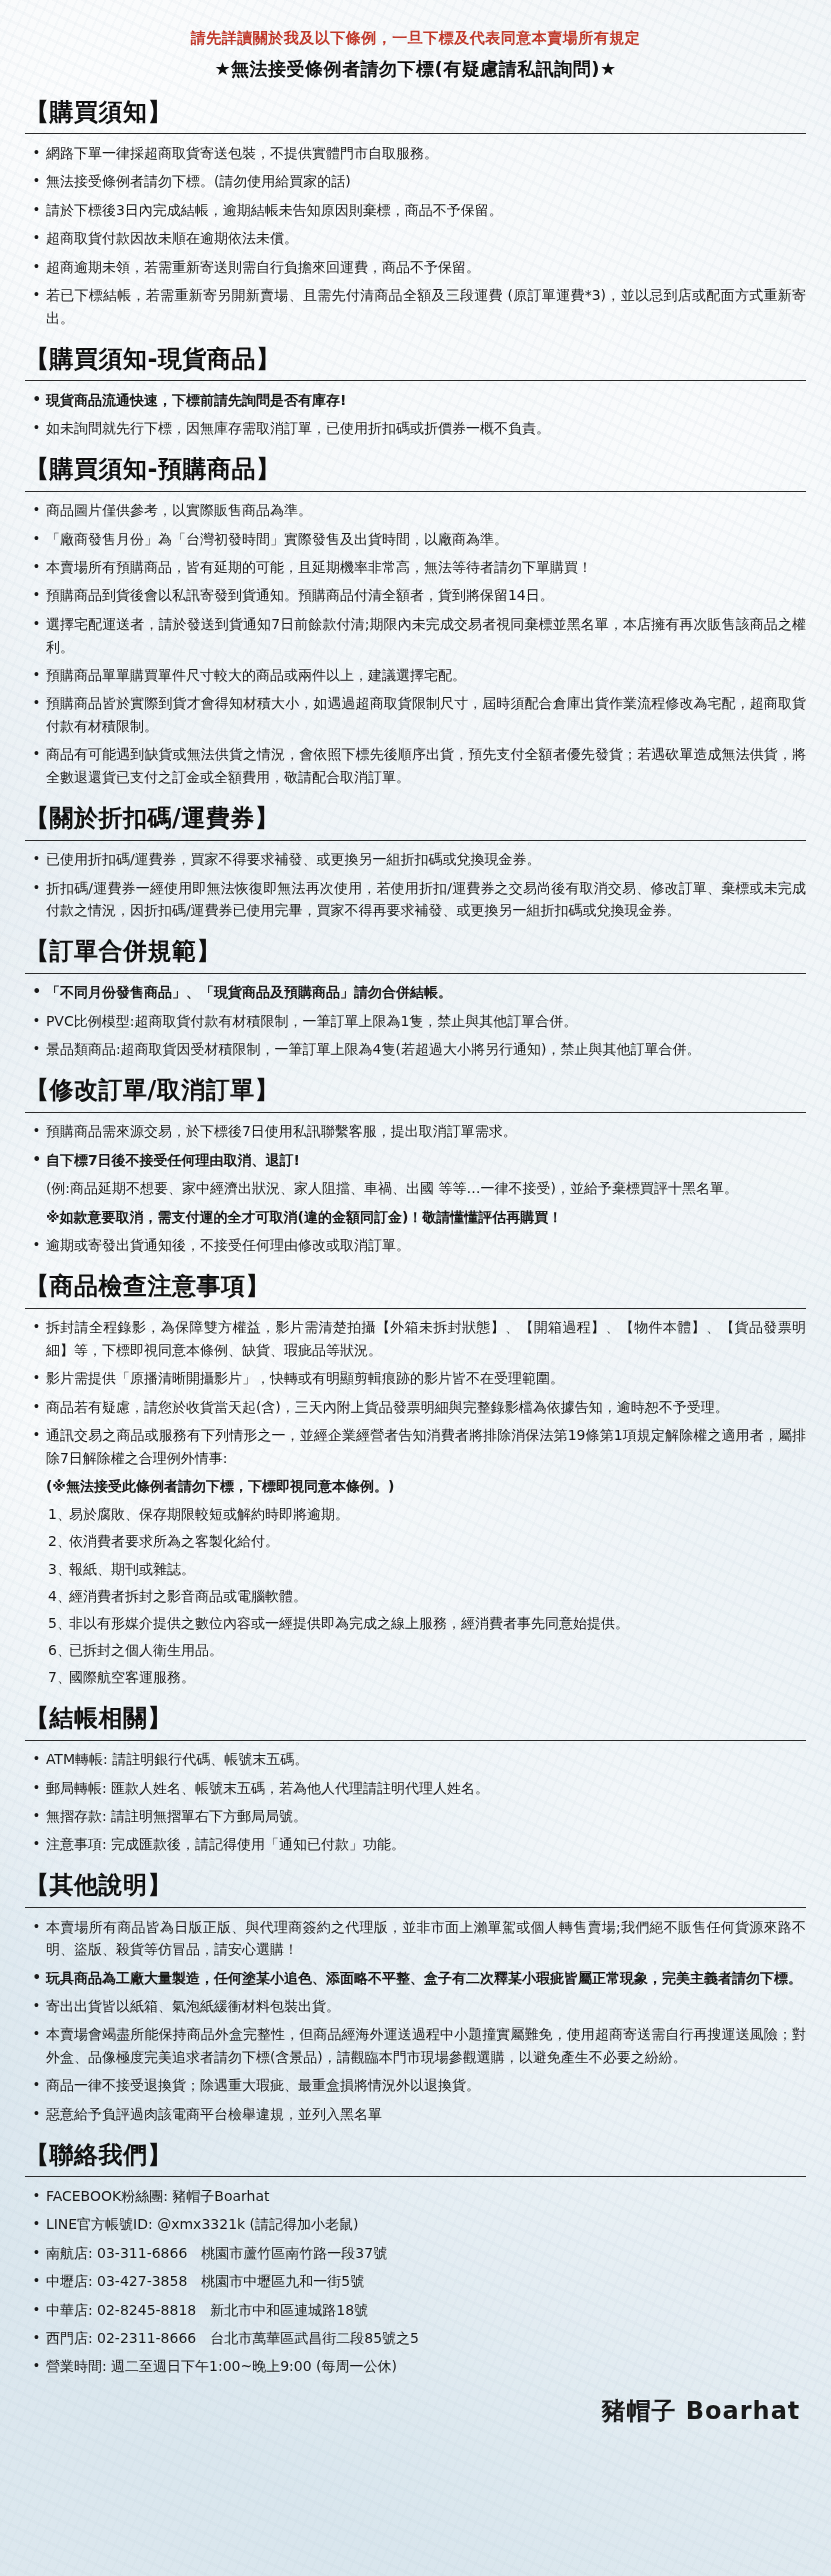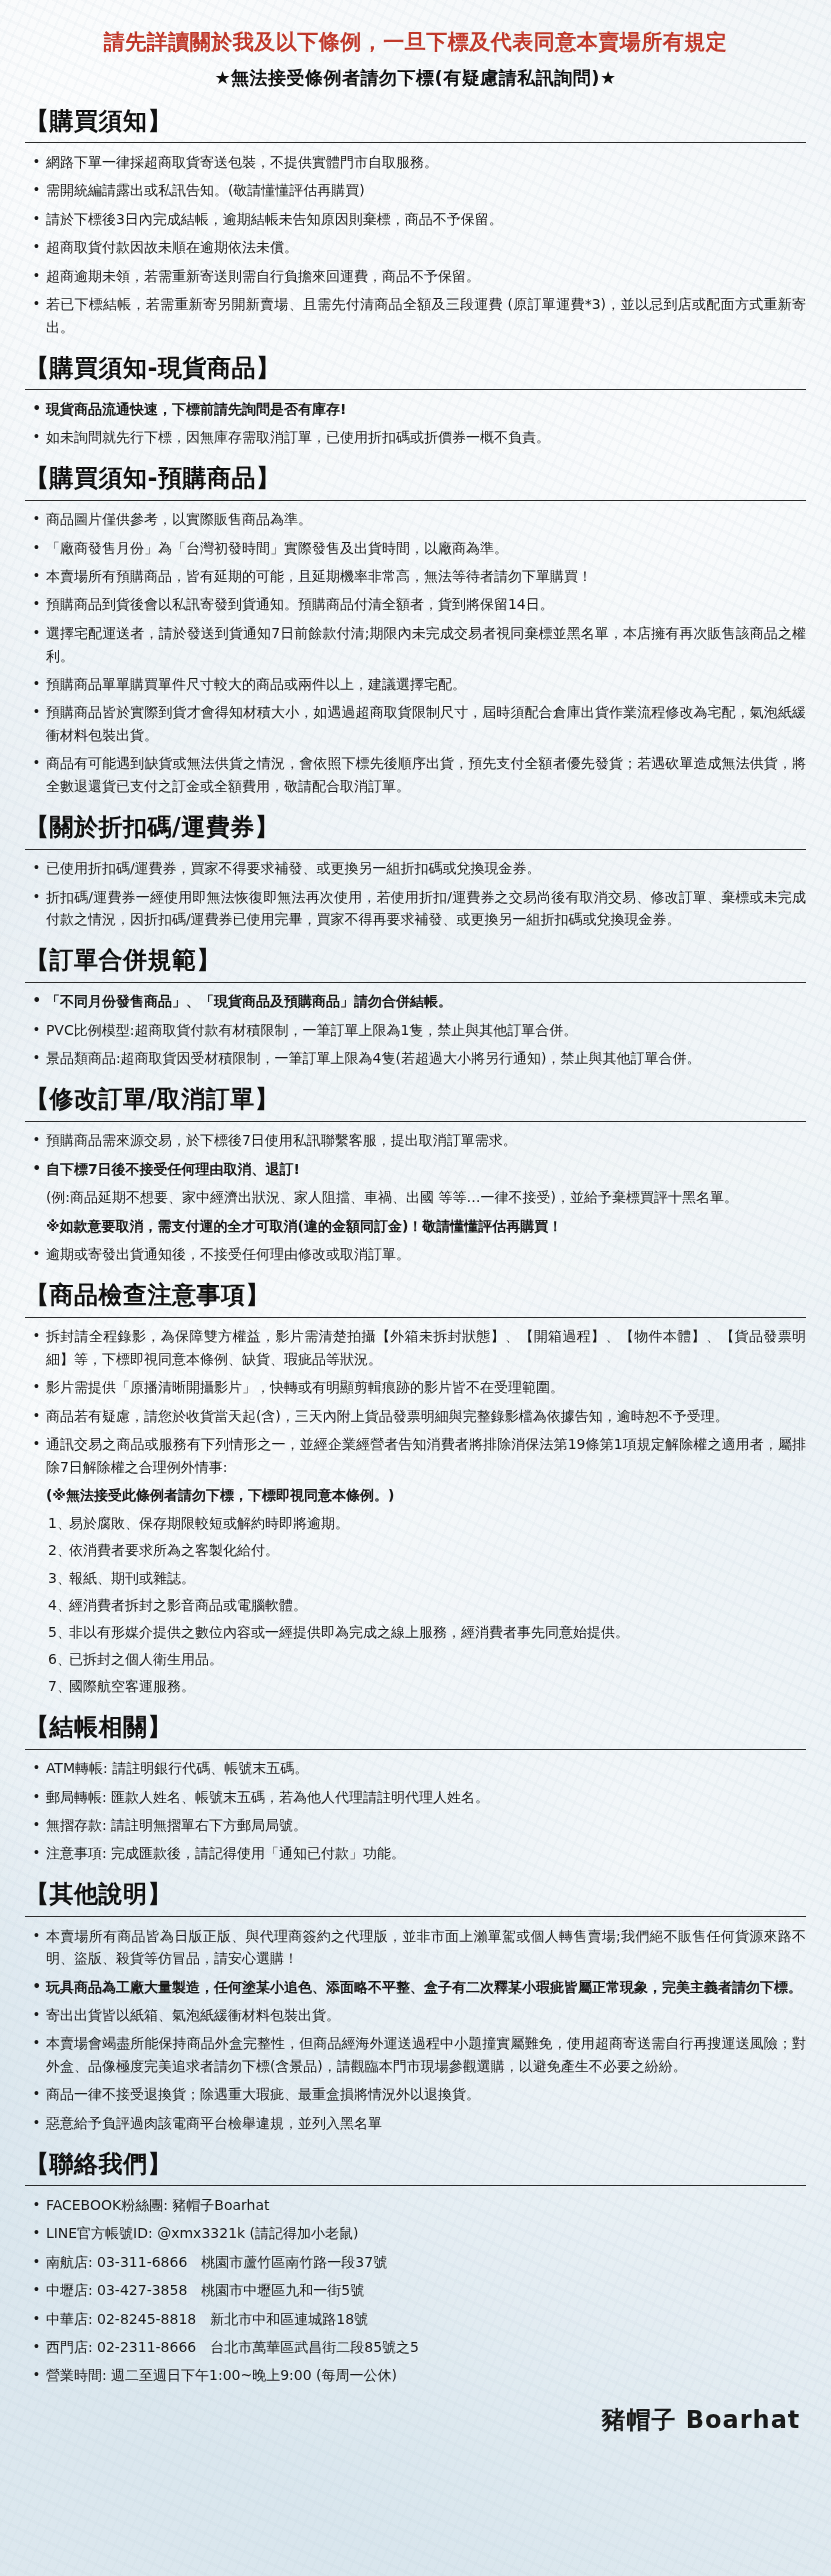--- a/index.html
+++ b/index.html
@@ -35,21 +35,21 @@
     opacity: 0.9;
   }
   .content {
     position: relative;
     z-index: 2;
   }
 
   .headline {
     text-align: center;
     color: #c0392b;
-    font-size: 21px;
+    font-size: 15px;
     font-weight: bold;
     letter-spacing: 0.5px;
     margin: 9.5px 0 7.6px 0;
     line-height: 1.5;
   }
   .subheadline {
     text-align: center;
     color: #111111;
     font-size: 18px;
     font-weight: bold;
@@ -146,21 +146,21 @@
   <div class="content">
 
     <div class="headline">請先詳讀關於我及以下條例，一旦下標及代表同意本賣場所有規定</div>
     <div class="subheadline">★無法接受條例者請勿下標(有疑慮請私訊詢問)★</div>
 
     <div class="section">
       <div class="section-title">【購買須知】</div>
       <hr class="rule">
       <ul class="list">
         <li>網路下單一律採超商取貨寄送包裝，不提供實體門市自取服務。</li>
-        <li>需開統編請露出或私訊告知。(敬請懂懂評估再購買)</li>
+        <li>無法接受條例者請勿下標。(請勿使用給買家的話)</li>
         <li>請於下標後3日內完成結帳，逾期結帳未告知原因則棄標，商品不予保留。</li>
         <li>超商取貨付款因故未順在逾期依法未償。</li>
         <li>超商逾期未領，若需重新寄送則需自行負擔來回運費，商品不予保留。</li>
         <li>若已下標結帳，若需重新寄另開新賣場、且需先付清商品全額及三段運費 (原訂單運費*3)，並以忌到店或配面方式重新寄出。</li>
       </ul>
     </div>
 
     <div class="section">
       <div class="section-title">【購買須知-現貨商品】</div>
       <hr class="rule">
@@ -173,21 +173,21 @@
     <div class="section">
       <div class="section-title">【購買須知-預購商品】</div>
       <hr class="rule">
       <ul class="list">
         <li>商品圖片僅供參考，以實際販售商品為準。</li>
         <li>「廠商發售月份」為「台灣初發時間」實際發售及出貨時間，以廠商為準。</li>
         <li>本賣場所有預購商品，皆有延期的可能，且延期機率非常高，無法等待者請勿下單購買！</li>
         <li>預購商品到貨後會以私訊寄發到貨通知。預購商品付清全額者，貨到將保留14日。</li>
         <li>選擇宅配運送者，請於發送到貨通知7日前餘款付清;期限內未完成交易者視同棄標並黑名單，本店擁有再次販售該商品之權利。</li>
         <li>預購商品單單購買單件尺寸較大的商品或兩件以上，建議選擇宅配。</li>
-        <li>預購商品皆於實際到貨才會得知材積大小，如遇過超商取貨限制尺寸，屆時須配合倉庫出貨作業流程修改為宅配，氣泡紙緩衝材料包裝出貨。</li>
+        <li>預購商品皆於實際到貨才會得知材積大小，如遇過超商取貨限制尺寸，屆時須配合倉庫出貨作業流程修改為宅配，超商取貨付款有材積限制。</li>
         <li>商品有可能遇到缺貨或無法供貨之情況，會依照下標先後順序出貨，預先支付全額者優先發貨；若遇砍單造成無法供貨，將全數退還貨已支付之訂金或全額費用，敬請配合取消訂單。</li>
       </ul>
     </div>
 
     <div class="section">
       <div class="section-title">【關於折扣碼/運費券】</div>
       <hr class="rule">
       <ul class="list">
         <li>已使用折扣碼/運費券，買家不得要求補發、或更換另一組折扣碼或兌換現金券。</li>
         <li>折扣碼/運費券一經使用即無法恢復即無法再次使用，若使用折扣/運費券之交易尚後有取消交易、修改訂單、棄標或未完成付款之情況，因折扣碼/運費券已使用完畢，買家不得再要求補發、或更換另一組折扣碼或兌換現金券。</li>

